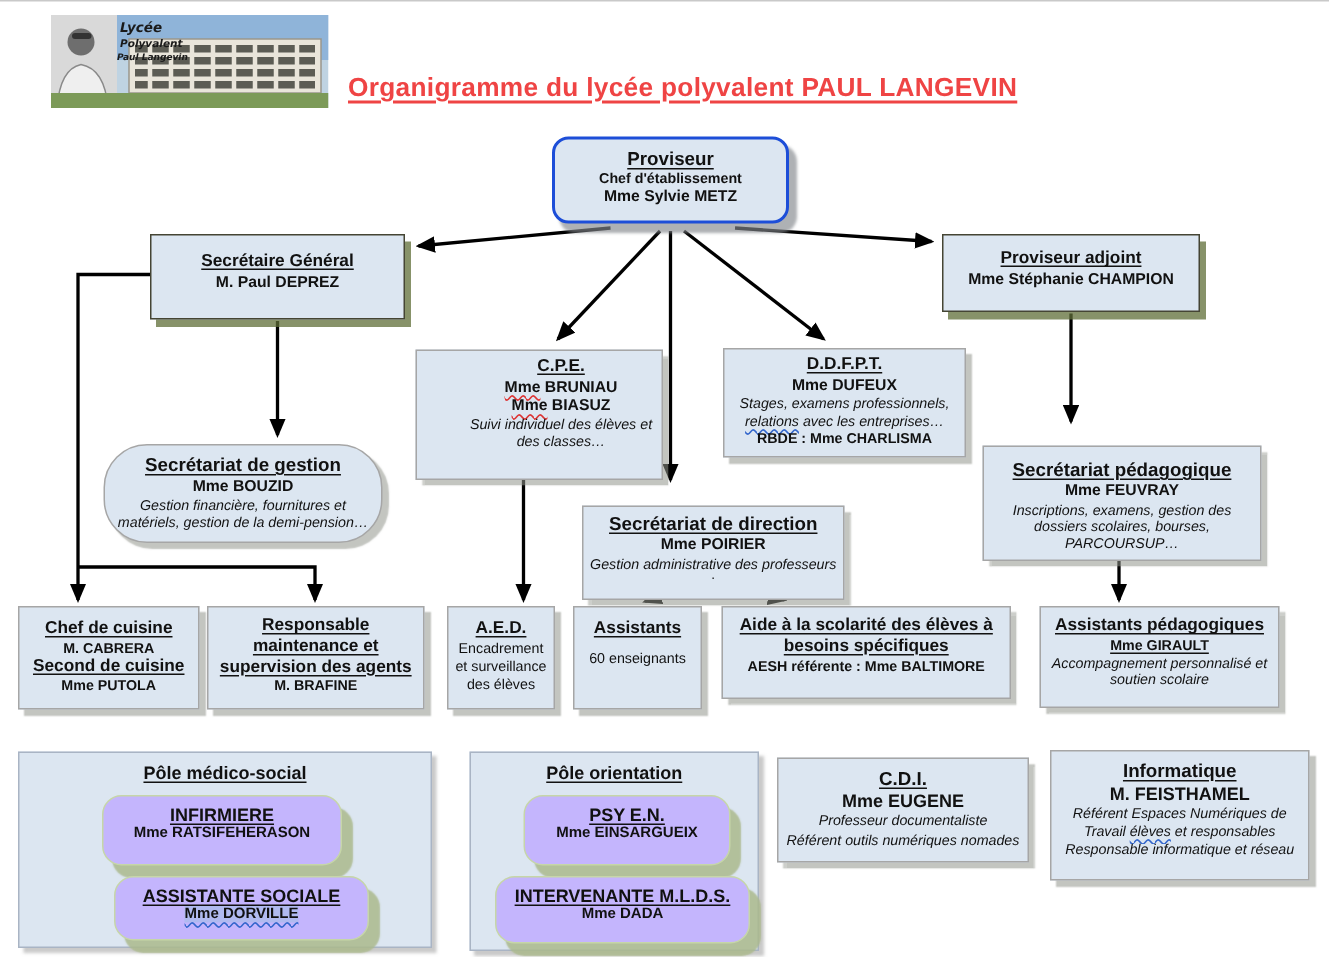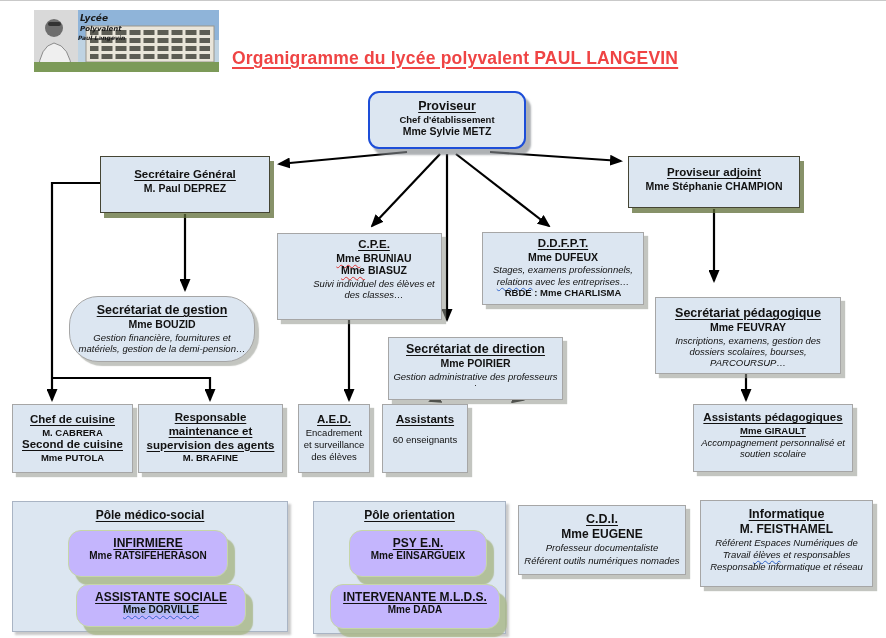--- a/index.html
+++ b/index.html
@@ -205,20 +205,24 @@
   <div class="node" id="n-aed">
     <div class="bt">A.E.D.</div>
     <div class="plain">Encadrement et surveillance des élèves</div>
   </div>
 
   <div class="node" id="n-prof">
     <div class="bt">Assistants</div>
     <div class="plain gap">60 enseignants</div>
   </div>
 
+  <div class="node" id="n-aide">
+    <div class="bt">Aide à la scolarité des élèves à besoins spécifiques</div>
+    <div class="bn small">AESH référente : Mme BALTIMORE</div>
+  </div>
 
   <div class="node" id="n-assist">
     <div class="bt">Assistants pédagogiques</div>
     <div class="bn small u">Mme GIRAULT</div>
     <div class="bd">Accompagnement personnalisé et soutien scolaire</div>
   </div>
 
   <div class="panel" id="p-medico">
     <div class="panel-title">Pôle médico-social</div>
     <div class="pill" id="b-infirm">

